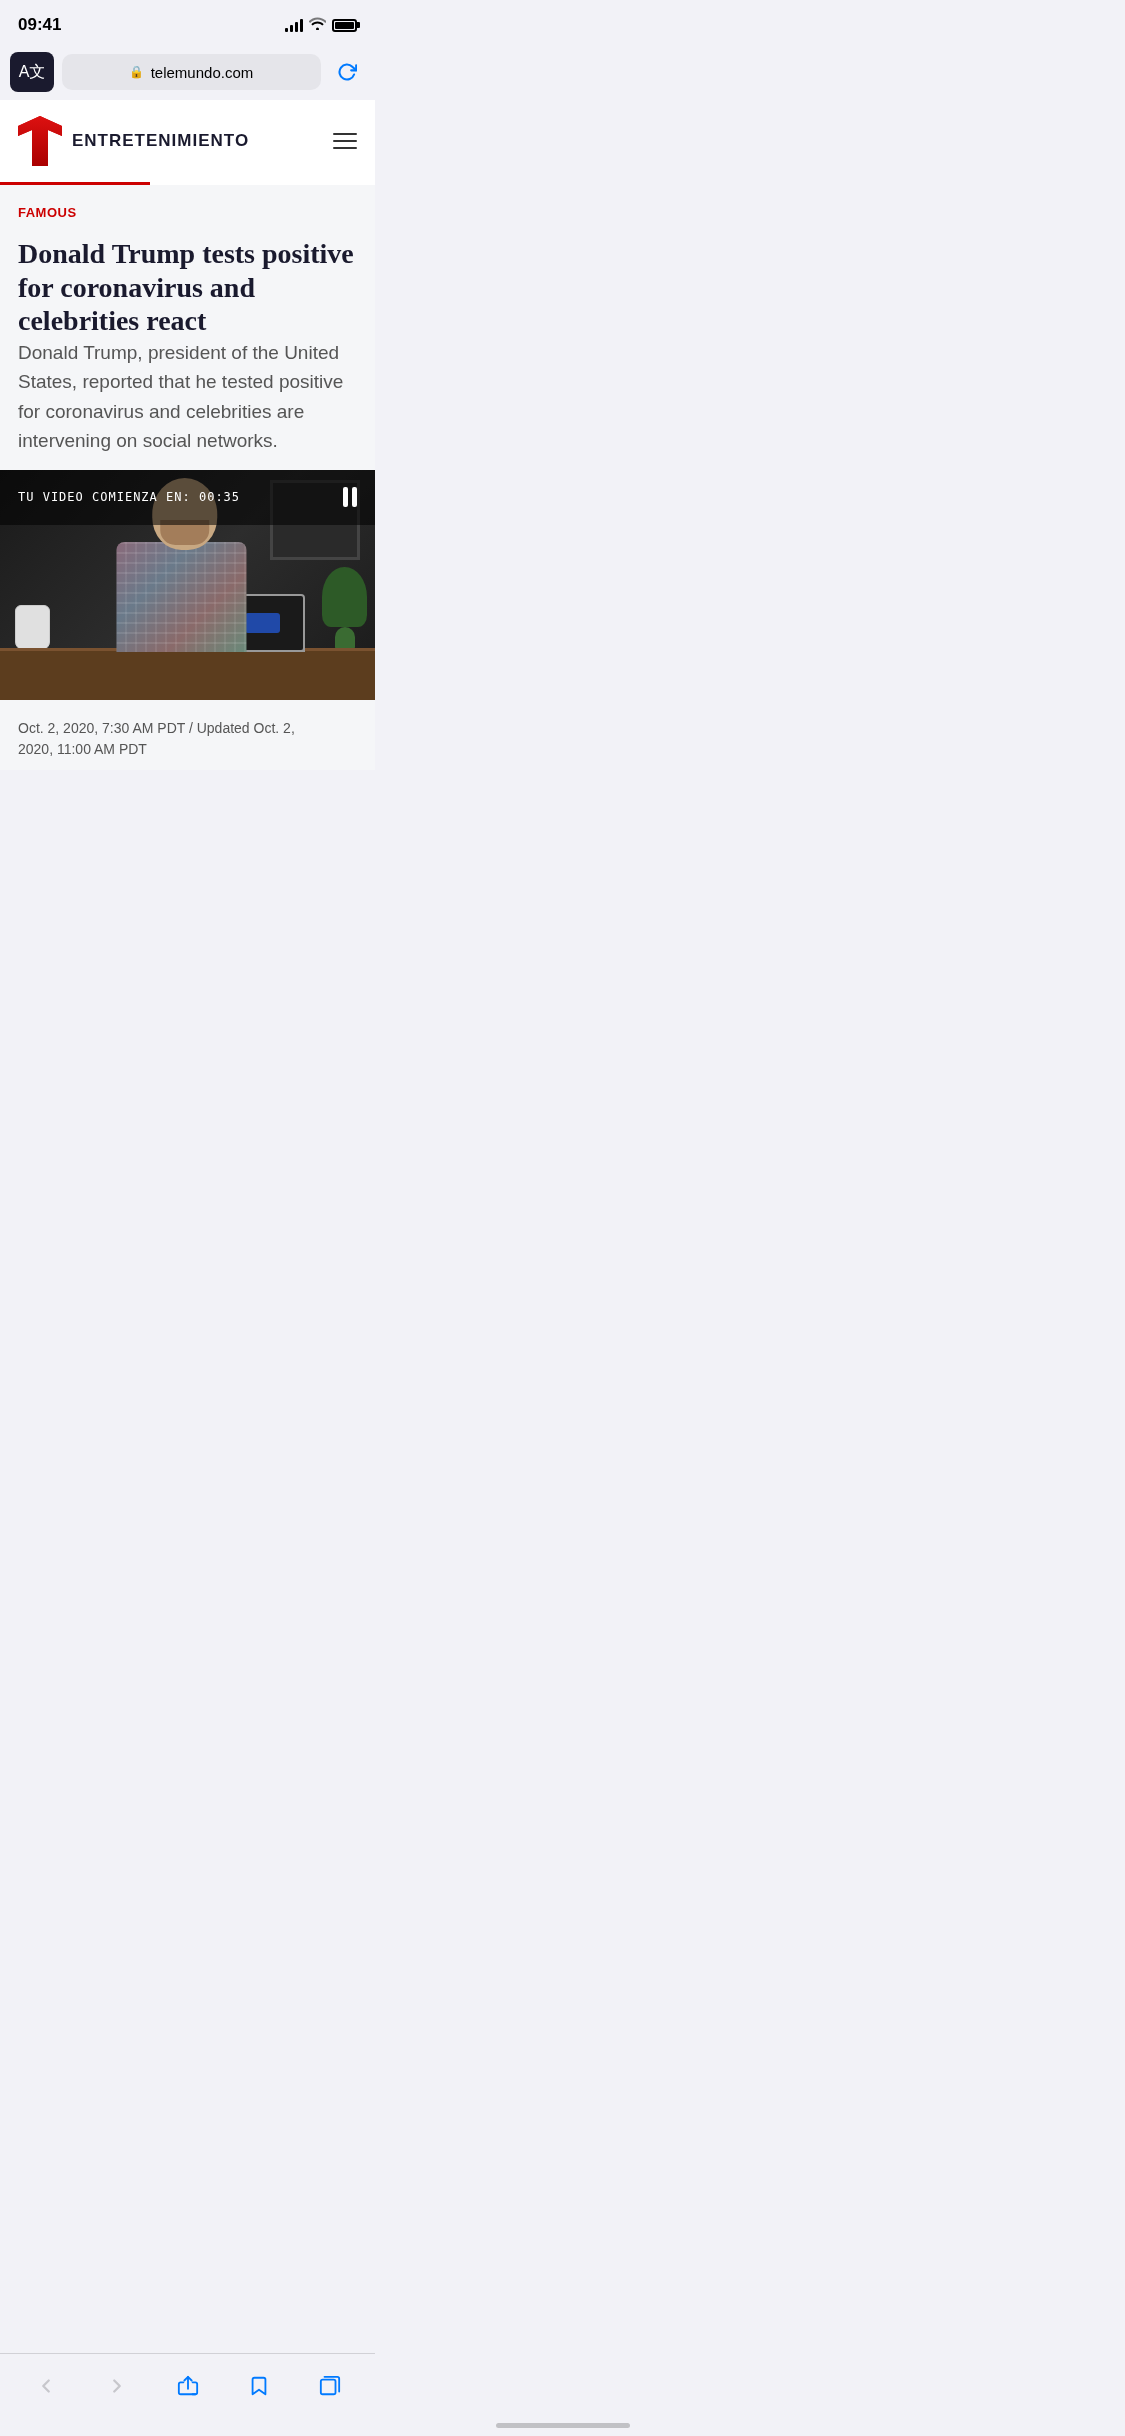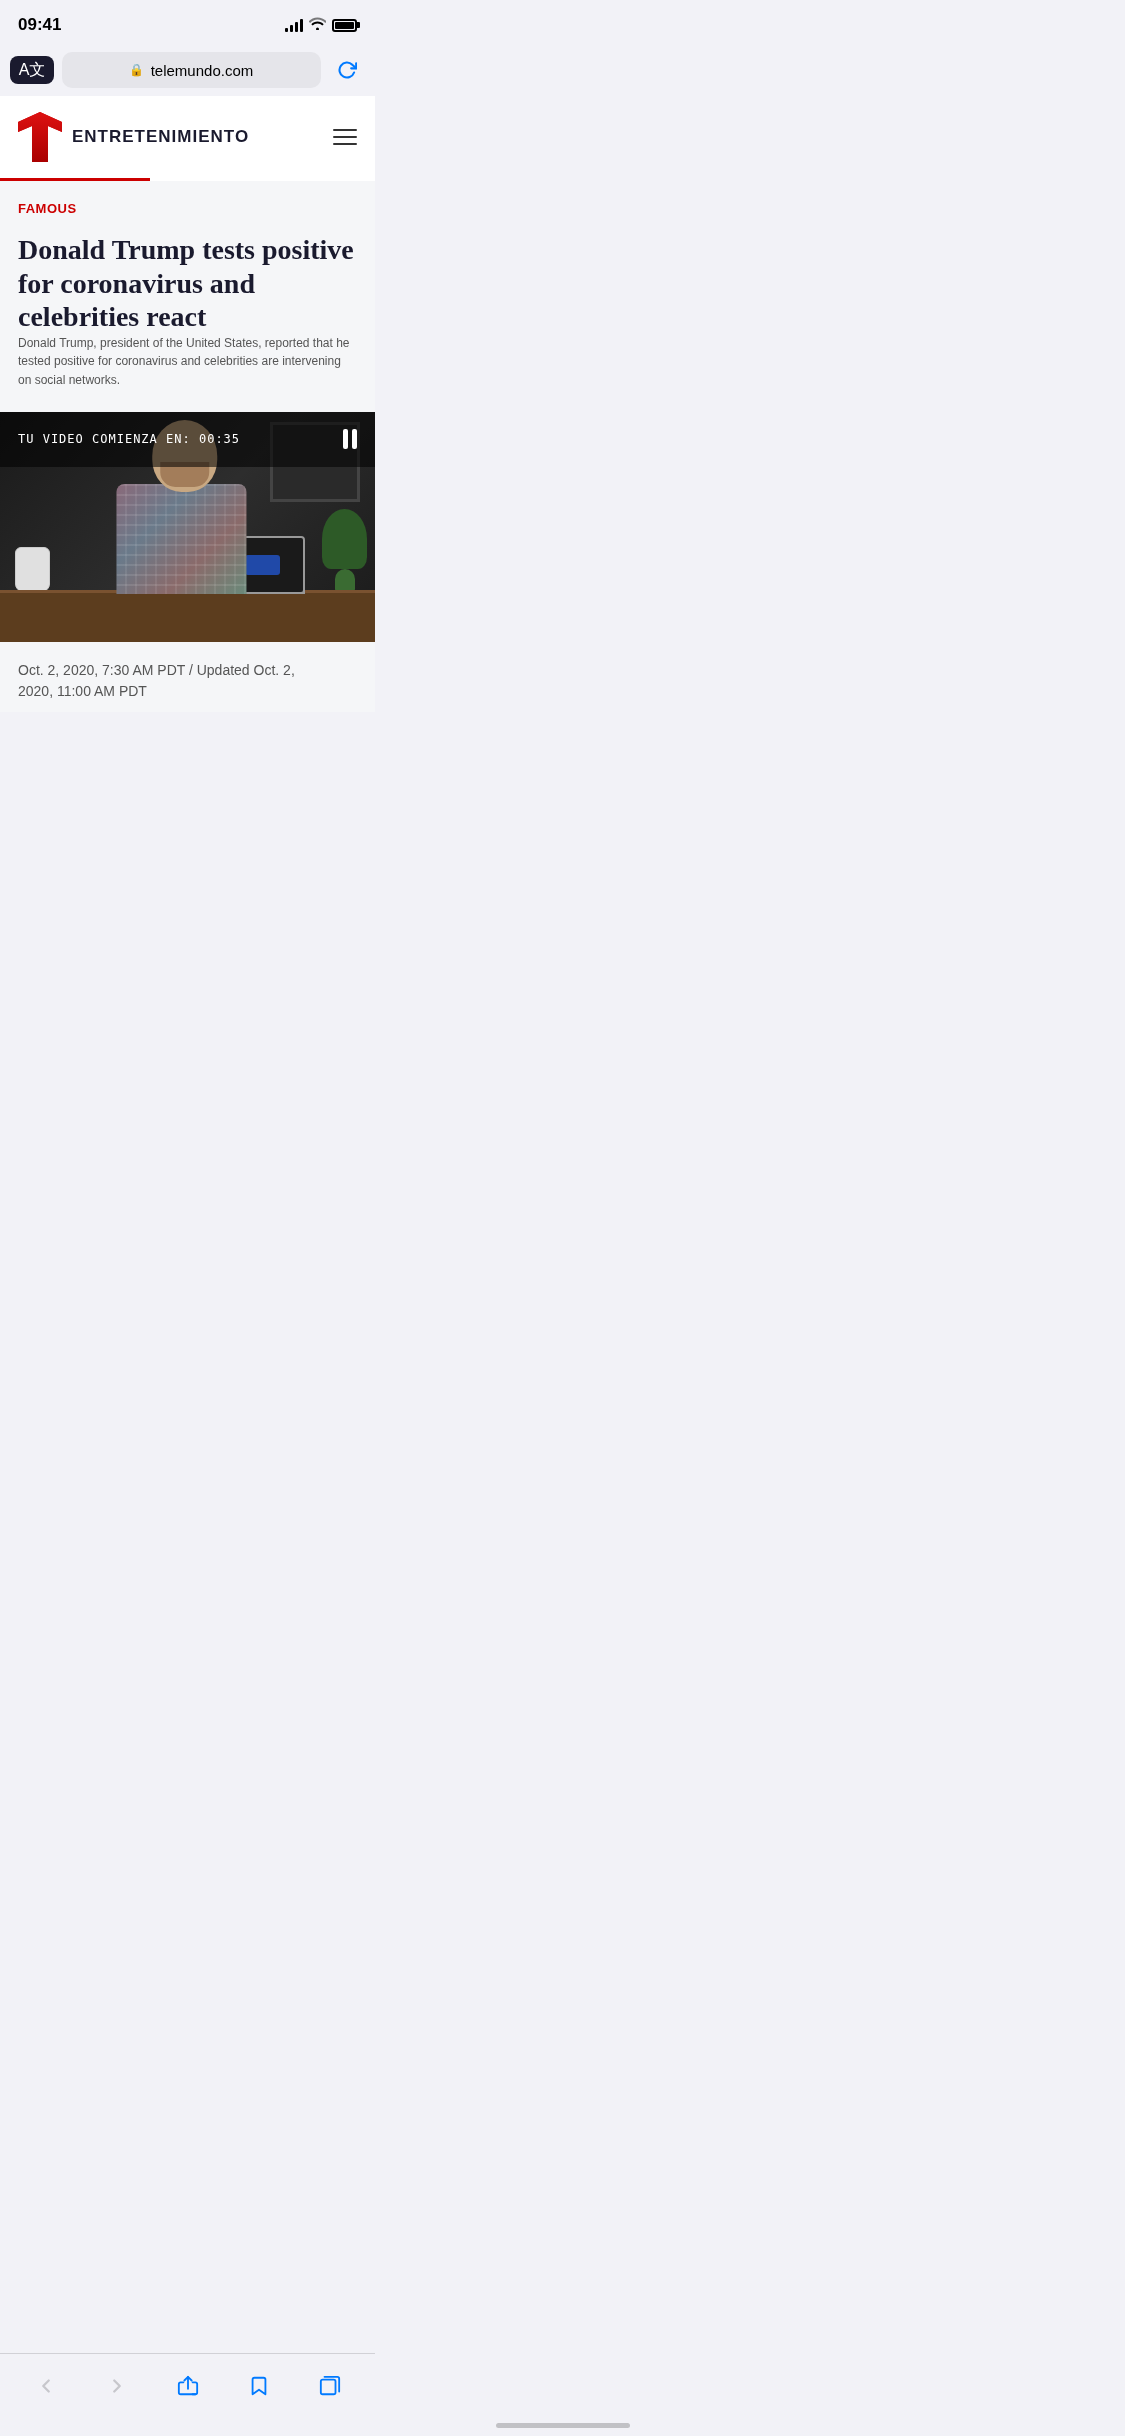--- a/index.html
+++ b/index.html
@@ -88,21 +88,21 @@
     .browser-bar {
       display: flex;
       align-items: center;
       padding: 8px 10px;
       background: #f2f2f7;
       gap: 8px;
     }
 
     .translate-btn {
       width: 44px;
-      height: 28px;
+      height: 40px;
       background: #1a1a2e;
       border-radius: 8px;
       display: flex;
       align-items: center;
       justify-content: center;
       flex-shrink: 0;
     }
 
     .translate-btn-inner {
       font-size: 16px;
@@ -211,24 +211,24 @@
 
     .article-title {
       font-size: 28px;
       font-weight: 800;
       color: #1a1a2e;
       line-height: 1.2;
       font-family: Georgia, 'Times New Roman', serif;
     }
 
     .article-description {
-      font-size: 12px;
+      font-size: 19px;
       color: #555;
       line-height: 1.55;
-      margin-bottom: 12px;
+      margin-bottom: 4px;
     }
 
     
     .video-section {
       width: 100%;
       background: #222;
       position: relative;
       height: 230px;
       overflow: hidden;
     }

